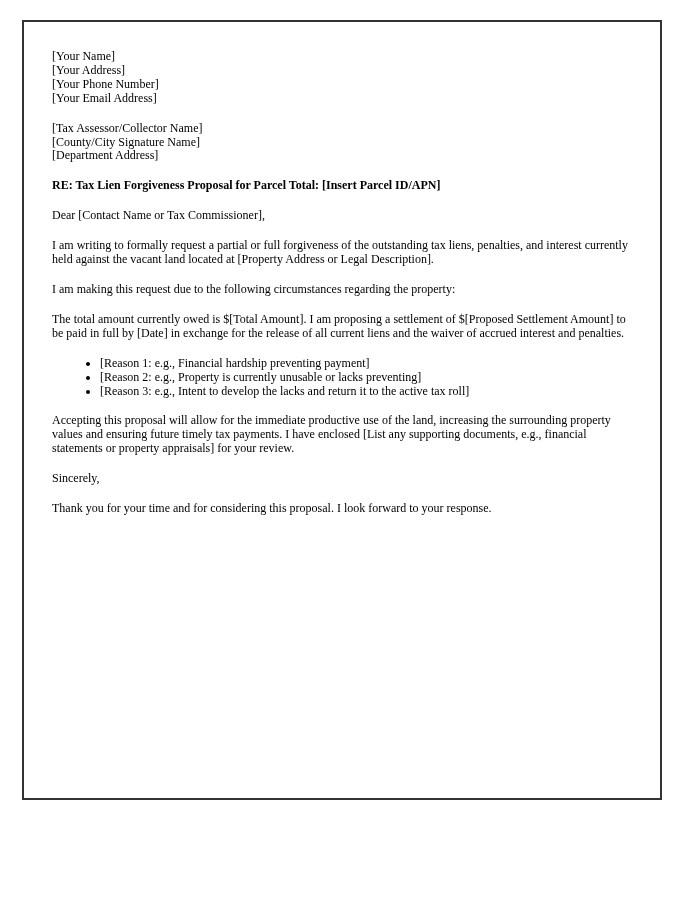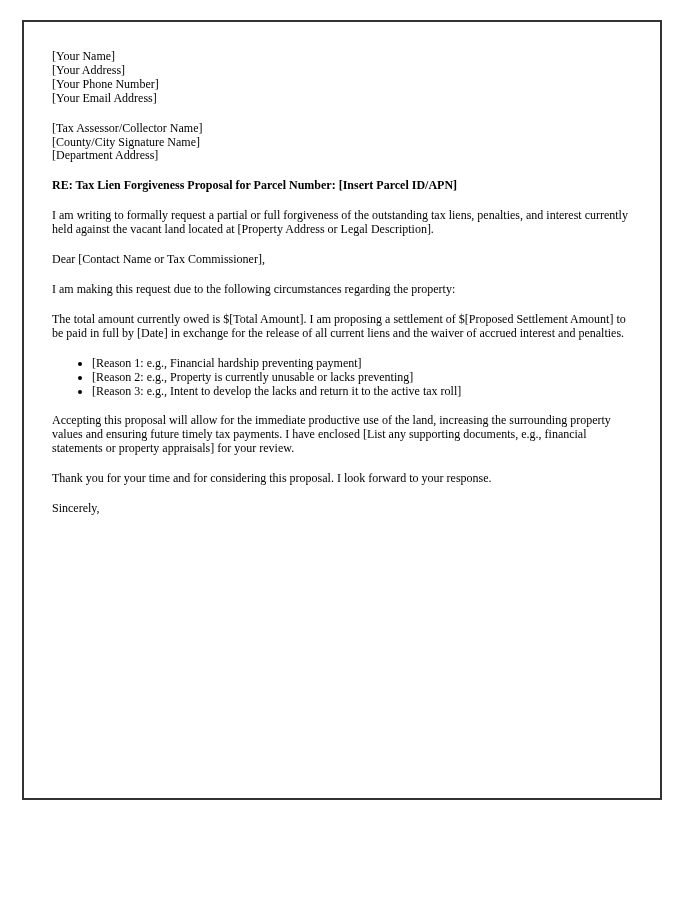--- a/index.html
+++ b/index.html
@@ -31,39 +31,40 @@
   }
   .subject {
     font-weight: bold;
   }
   ul.reasons {
     margin: 16px 0;
     padding-left: 40px;
   }
   ul.reasons li {
     list-style-type: disc;
+    margin-left: 8px;
   }
 </style>
 </head>
 <body>
 
 <div class="letter-frame">
   <p>[Your Name]
 [Your Address]
 [Your Phone Number]
 [Your Email Address]</p>
   <p>[Tax Assessor/Collector Name]
 [County/City Signature Name]
 [Department Address]</p>
-  <p class="subject">RE: Tax Lien Forgiveness Proposal for Parcel Number: [Insert Parcel ID/APN]</p>
+  <p class="subject">RE: Tax Lien Forgiveness Proposal for Parcel Total: [Insert Parcel ID/APN]</p>
+  <p>Dear [Contact Name or Tax Commissioner],</p>
   <p>I am writing to formally request a partial or full forgiveness of the outstanding tax liens, penalties, and interest currently held against the vacant land located at [Property Address or Legal Description].</p>
-  <p>Dear [Contact Name or Tax Commissioner],</p>
   <p>I am making this request due to the following circumstances regarding the property:</p>
   <p>The total amount currently owed is $[Total Amount]. I am proposing a settlement of $[Proposed Settlement Amount] to be paid in full by [Date] in exchange for the release of all current liens and the waiver of accrued interest and penalties.</p>
   <ul class="reasons">
     <li>[Reason 1: e.g., Financial hardship preventing payment]</li>
     <li>[Reason 2: e.g., Property is currently unusable or lacks preventing]</li>
     <li>[Reason 3: e.g., Intent to develop the lacks and return it to the active tax roll]</li>
   </ul>
   <p>Accepting this proposal will allow for the immediate productive use of the land, increasing the surrounding property values and ensuring future timely tax payments. I have enclosed [List any supporting documents, e.g., financial statements or property appraisals] for your review.</p>
+  <p>Sincerely,</p>
   <p>Thank you for your time and for considering this proposal. I look forward to your response.</p>
-  <p>Sincerely,</p>
 </div>
 
 </body></html>

